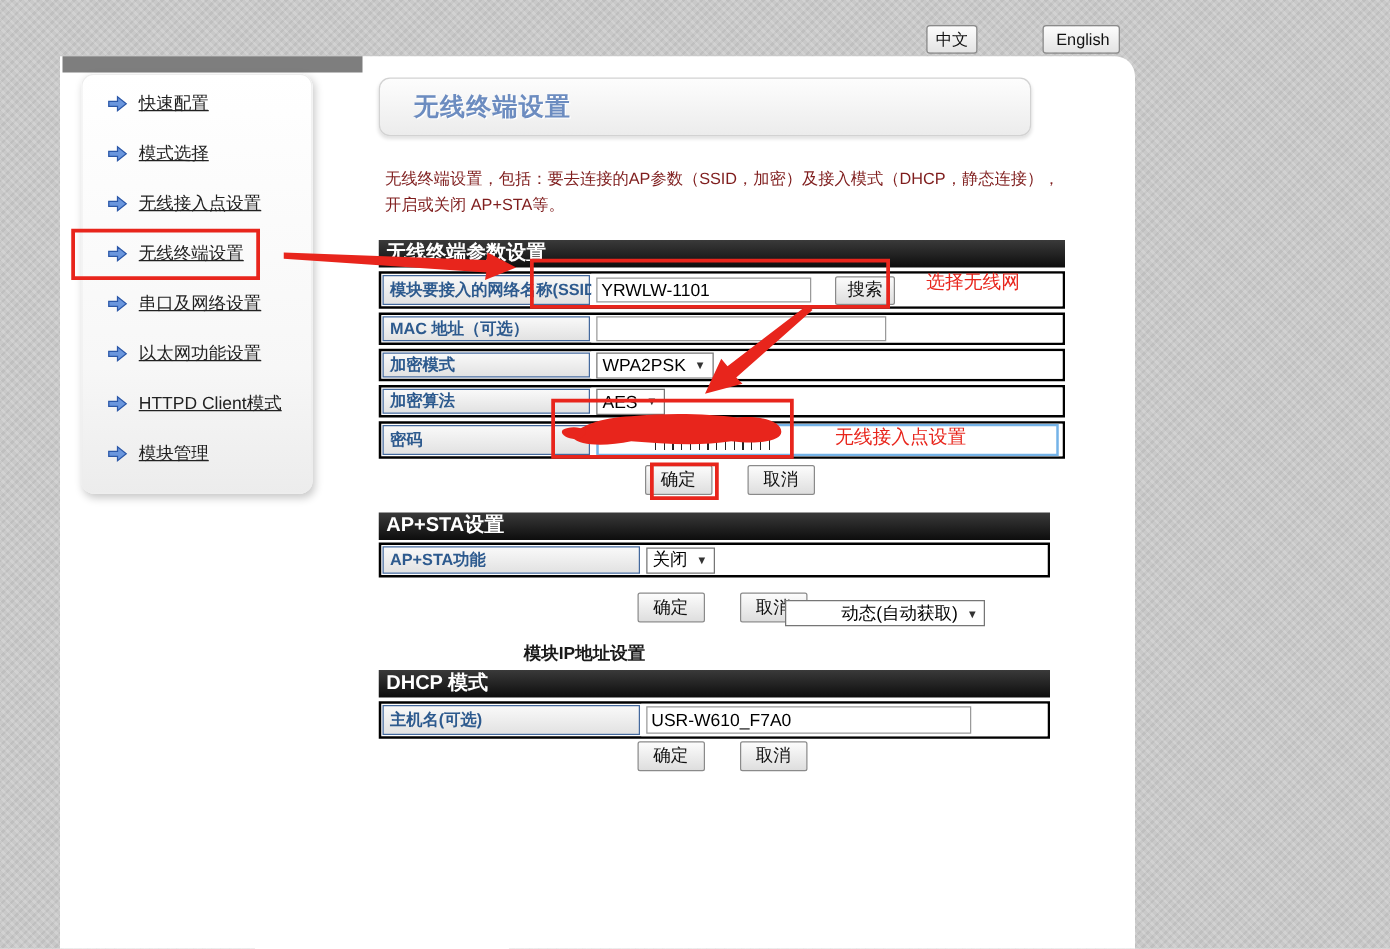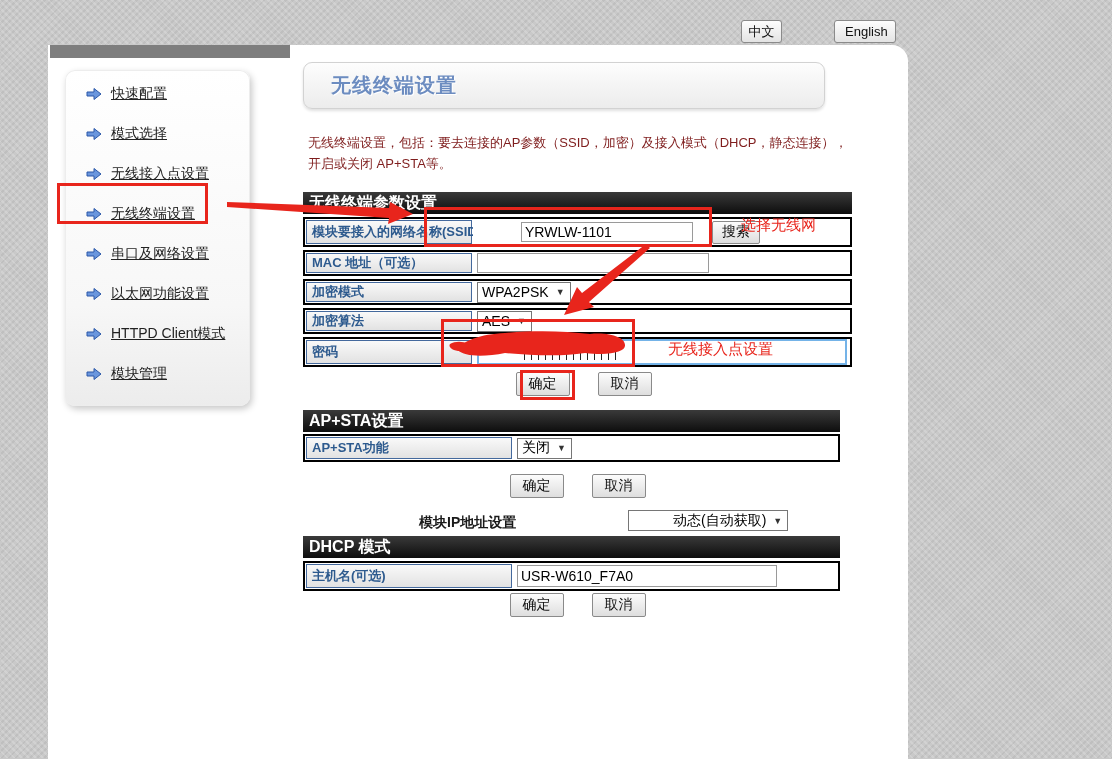--- a/index.html
+++ b/index.html
@@ -27,21 +27,21 @@
 
   
   .content-panel {
     left:48px; top:45px; width:860px; height:714px;
     background:#ffffff; border-top-right-radius:16px;
   }
   .top-dark-bar { left:50px; top:45px; width:240px; height:13px; background:#7e7e7e; }
 
   
   .sidebar-panel {
-    left:65px; top:70px; width:185px; height:336px;
+    left:65px; top:59px; width:185px; height:336px;
     border-radius:10px;
     background:linear-gradient(180deg,#ffffff 0%,#f7f7f7 70%,#ececec 100%);
     box-shadow:2px 3px 7px rgba(0,0,0,.22), inset 0 0 0 1px #ededed;
     padding-top:4px;
   }
   .menu-item {
     height:40px; display:flex; align-items:center; gap:9px;
     padding-left:21px; cursor:pointer;
   }
   .menu-item .arrow-ic { flex:0 0 auto; display:inline-flex; }
@@ -94,21 +94,21 @@
   }
   .label-wide { width:206px; flex:0 0 206px; }
   .value-cell {
     flex:1; display:flex; align-items:center; padding-left:4px; gap:7px;
     background:#fff; overflow:hidden; position:relative;
   }
   .txt-input {
     height:20px; border:1px solid #9a9a9a; font-size:14px; padding:0 3px;
     font-family:inherit; color:#000; background:#fff;
   }
-  #ssid-input { width:172px;margin-left:44px; }
+  #ssid-input { width:172px; }
   #mac-input  { width:232px; }
   #hostname-input { width:260px; height:22px; }
 
   .fake-select {
     height:21px; border:1px solid #767676; background:#fff;
     display:inline-flex; align-items:center; gap:7px;
     font-size:14px; padding:0 5px 0 4px; cursor:pointer; white-space:nowrap;
   }
   .fake-select .sel-arrow { font-size:9px; color:#333; }
 
@@ -132,21 +132,21 @@
     width:370px; height:26px; border:2px solid #74b3e8;
     display:flex; align-items:flex-end; background:#fff; position:relative;
   }
   .pw-ticks {
     margin-left:45px; margin-bottom:3px; width:92px; height:12px;
     background:repeating-linear-gradient(90deg,#222 0 1px,transparent 1px 7px);
   }
 
   
   #ip-label { left:419px; top:514px; font-size:14px; font-weight:bold; color:#1a1a1a; }
-  #ip-select { left:628px; top:510px;padding-left:44px; }
+  #ip-select { left:628px; top:480px;padding-left:44px; }
 
   
   .ann-rect { position:absolute; border:3px solid #e8251c; pointer-events:none; z-index:40; }
   #ann-rect-sidebar  { left:57px;  top:183px; width:151px; height:41px; }
   #ann-rect-ssid     { left:424px; top:207px; width:288px; height:40px; }
   #ann-rect-password { left:441px; top:319px; width:194px; height:48px; }
   #ann-rect-ok       { left:520px; top:370px; width:55px;  height:30px; }
   .ann-text { position:absolute; color:#e8251c; font-size:15px; z-index:41; white-space:nowrap; }
   #ann-select-wifi { left:741px; top:216px; }
   #ann-enter-pwd   { left:668px; top:340px; }

